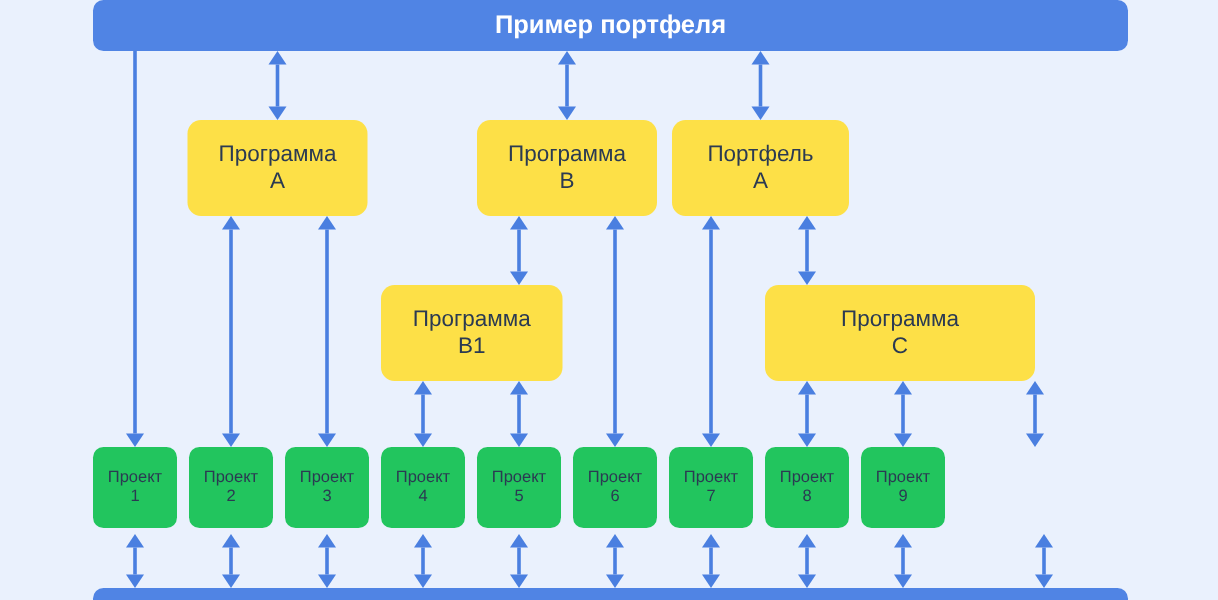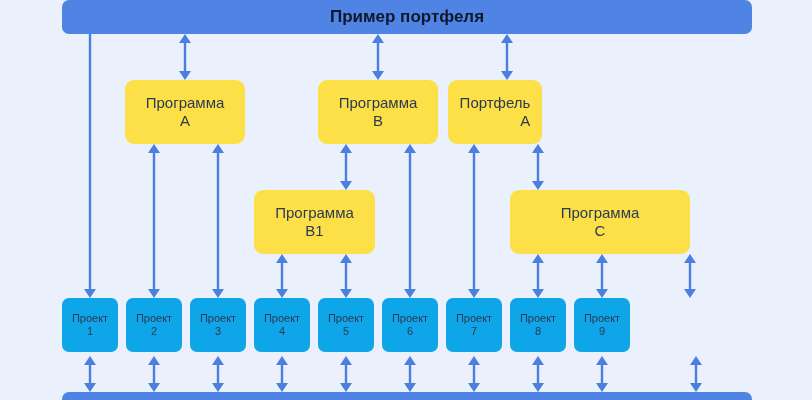--- a/index.html
+++ b/index.html
@@ -26,39 +26,39 @@
     justify-content: center;
     text-align: center;
     line-height: 1.22;
     color: #2b3a52;
     border-radius: 8px;
     z-index: 3;
     white-space: pre-line;
   }
   .banner {
     background: #5084e4;
-    color: #0f172a;
+    color: #ffffff;
     font-size: 17px;
     font-weight: bold;
     border-radius: 7px;
   }
   .bottombar {
     background: #5084e4;
     color: #ffffff;
     font-size: 15px;
     font-weight: bold;
     border-radius: 7px 7px 0 0;
   }
   .program {
     background: #fde047;
     font-size: 15px;
     border-radius: 9px;
   }
   .project {
-    background: #0ea5e9;
+    background: #22c55e;
     font-size: 11px;
     border-radius: 7px;
   }
   .ops {
     background: #c4d6fc;
     font-size: 12px;
     border-radius: 7px;
   }
   .conn {
     position: absolute;
@@ -251,21 +251,21 @@
           <polygon points="11,10 5,19 17,19" fill="#4a7fe0"></polygon>
         </svg>
       </div>
     </div>
 
   <div id="program-layer">
       <div class="node program" style="left: 125px; top: 80px; width: 120px; height: 64px;">Программа
 A</div>
       <div class="node program" style="left: 318px; top: 80px; width: 120px; height: 64px;">Программа
 B</div>
-      <div class="node program" style="left: 448px; top: 80px; width: 94px; height: 64px; text-align: right;">Портфель
+      <div class="node program" style="left: 448px; top: 80px; width: 118px; height: 64px;">Портфель
 A</div>
       <div class="node program" style="left: 254px; top: 190px; width: 121px; height: 64px;">Программа
 B1</div>
       <div class="node program" style="left: 510px; top: 190px; width: 180px; height: 64px;">Программа
 C</div>
     </div>
 
   <div id="project-layer">
       <div class="node project" style="left: 62px; top: 298px; width: 56px; height: 54px;">Проект
 1</div>

